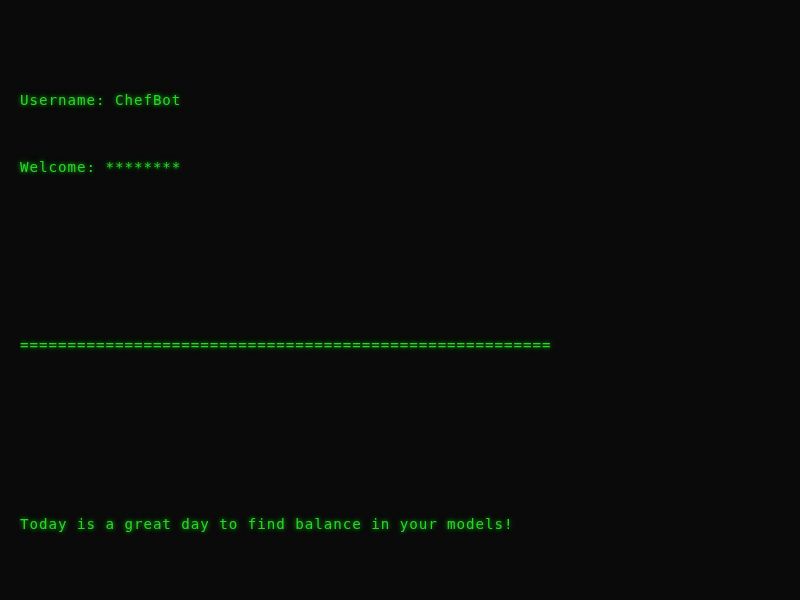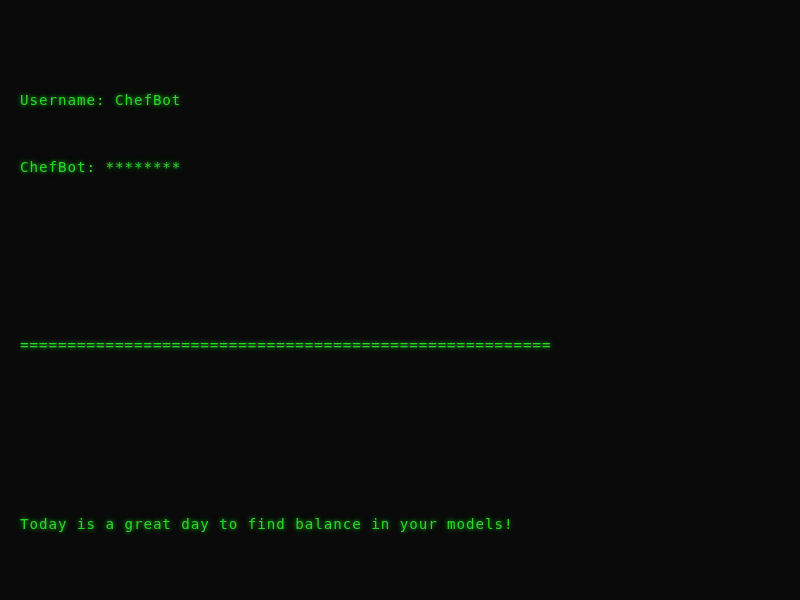--- a/index.html
+++ b/index.html
@@ -43,21 +43,21 @@
     white-space: pre;
     overflow: hidden;
   }
 </style>
 </head>
 <body>
 
 <div id="terminal">
 
   <span class="line">Username: ChefBot</span>
-  <span class="line">ChefBot: ********</span>
+  <span class="line">Welcome: ********</span>
 
   <span class="blank"></span>
 
   <span class="sep">========================================================</span>
 
   <span class="blank"></span>
 
   <span class="line">Today is a great day to find balance in your models!</span>
   
   

